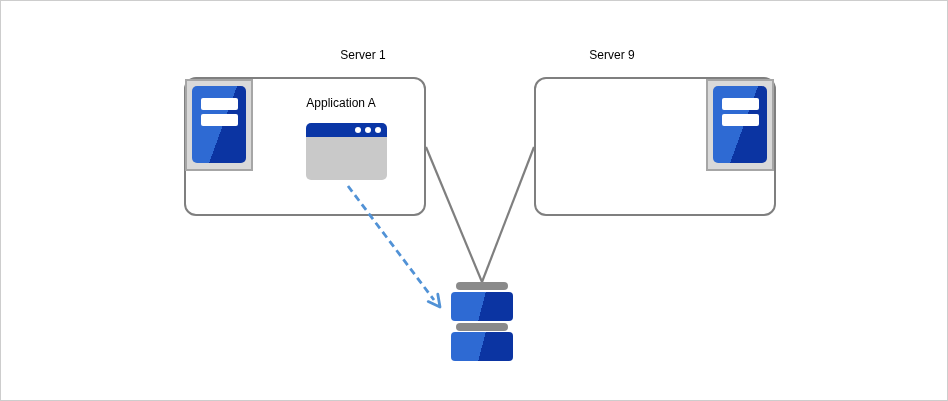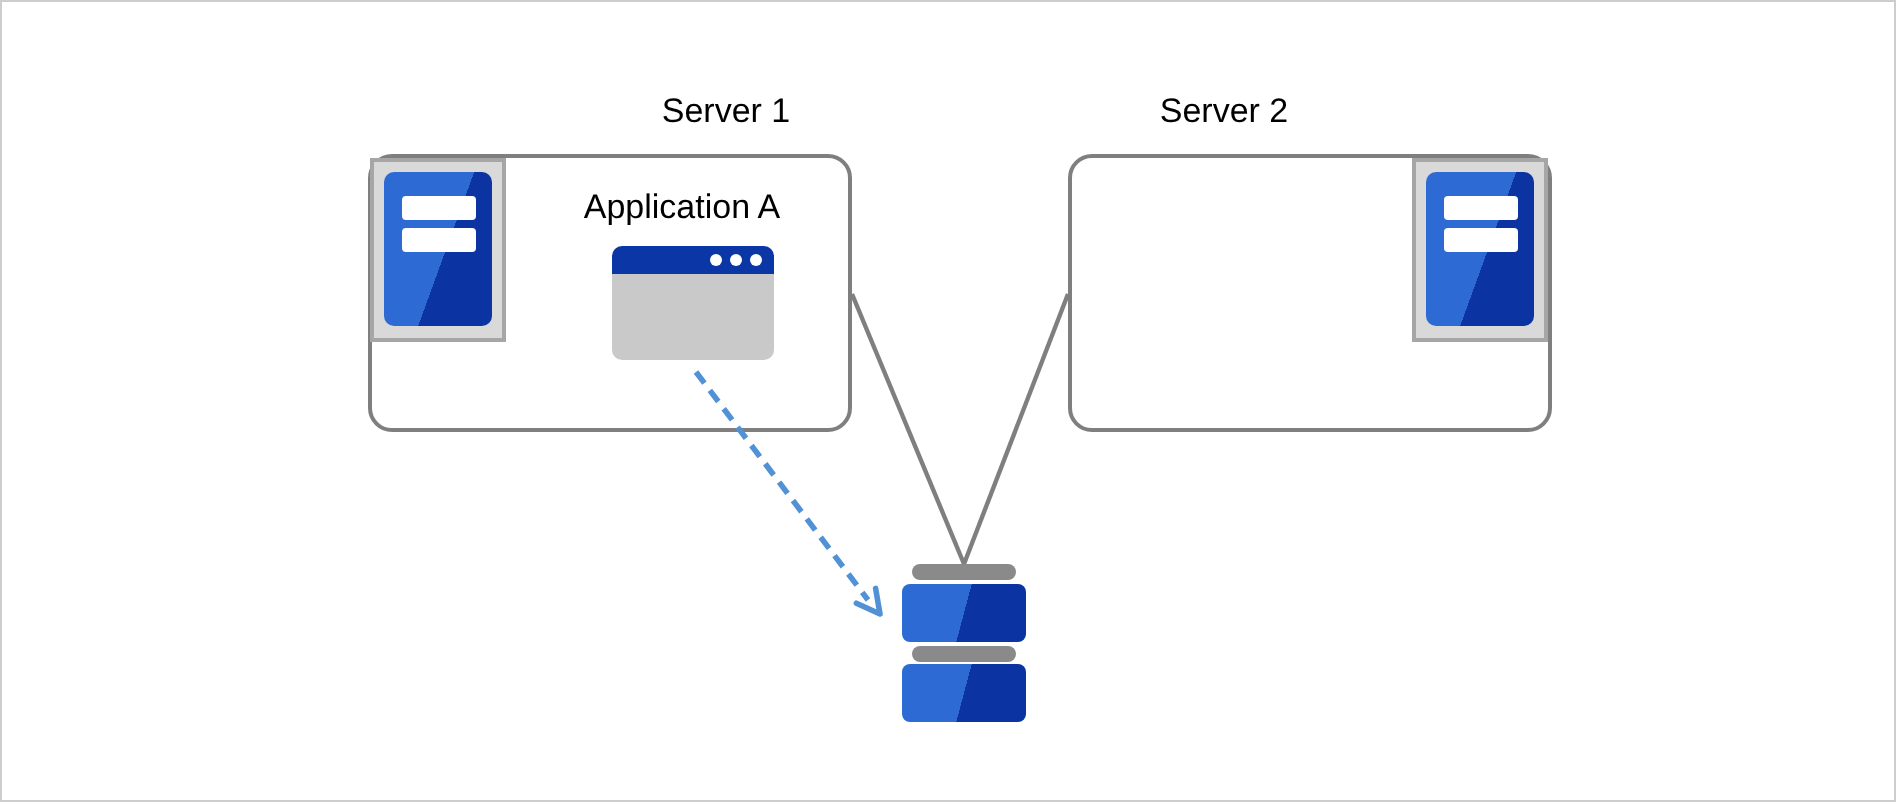--- a/index.html
+++ b/index.html
@@ -44,21 +44,21 @@
   .disk { position:absolute; left:450px; top:281px; width:62px; height:80px; }
   .cap { position:absolute; left:5px; width:52px; height:8px; border-radius:4px; background:var(--disk_cap_gray,#8a8a8a); }
   .cap1 { top:0; } .cap2 { top:41px; }
   .platter {
     position:absolute; left:0; width:62px; height:29px; border-radius:4px;
     background:linear-gradient(105deg, var(--blue_light,#2e6ad3) 50%, var(--blue_dark,#0b34a2) 50%);
   }
   .p1 { top:10px; } .p2 { top:50px; }
 
   .label {
-    position:absolute; transform:translateX(-50%); font-size:17px; line-height:21px;
+    position:absolute; transform:translateX(-50%); font-size:12px; line-height:21px;
     color:var(--text_color,#000); white-space:nowrap;
   }
   .server1-label { left:362px; top:44px; }
   .server2-label { left:611px; top:44px; }
   .app-label    { left:340px; top:92px; }
   .disk-label   { left:483px; top:370px; }
 </style>
 </head>
 <body>
 
@@ -68,21 +68,21 @@
   <div class="node-box box2"></div>
 
   <svg class="connectors" viewBox="0 0 948 401" xmlns="http://www.w3.org/2000/svg">
     <path class="gray-line" d="M425 146 L481 281"></path>
     <path class="gray-line" d="M533 146 L481 281"></path>
     <path class="dash-line" d="M347 185 L433 299"></path>
     <path class="dash-head" d="M436.8 293.2 L439 306 L427.2 300.6"></path>
   </svg>
 
   <div class="label server1-label">Server 1</div>
-  <div class="label server2-label">Server 2</div>
+  <div class="label server2-label">Server 9</div>
 
   <div class="server-icon icon1">
     <div class="tower">
       <div class="bar b1"></div>
       <div class="bar b2"></div>
     </div>
   </div>
 
   <div class="label app-label">Application A</div>
 

